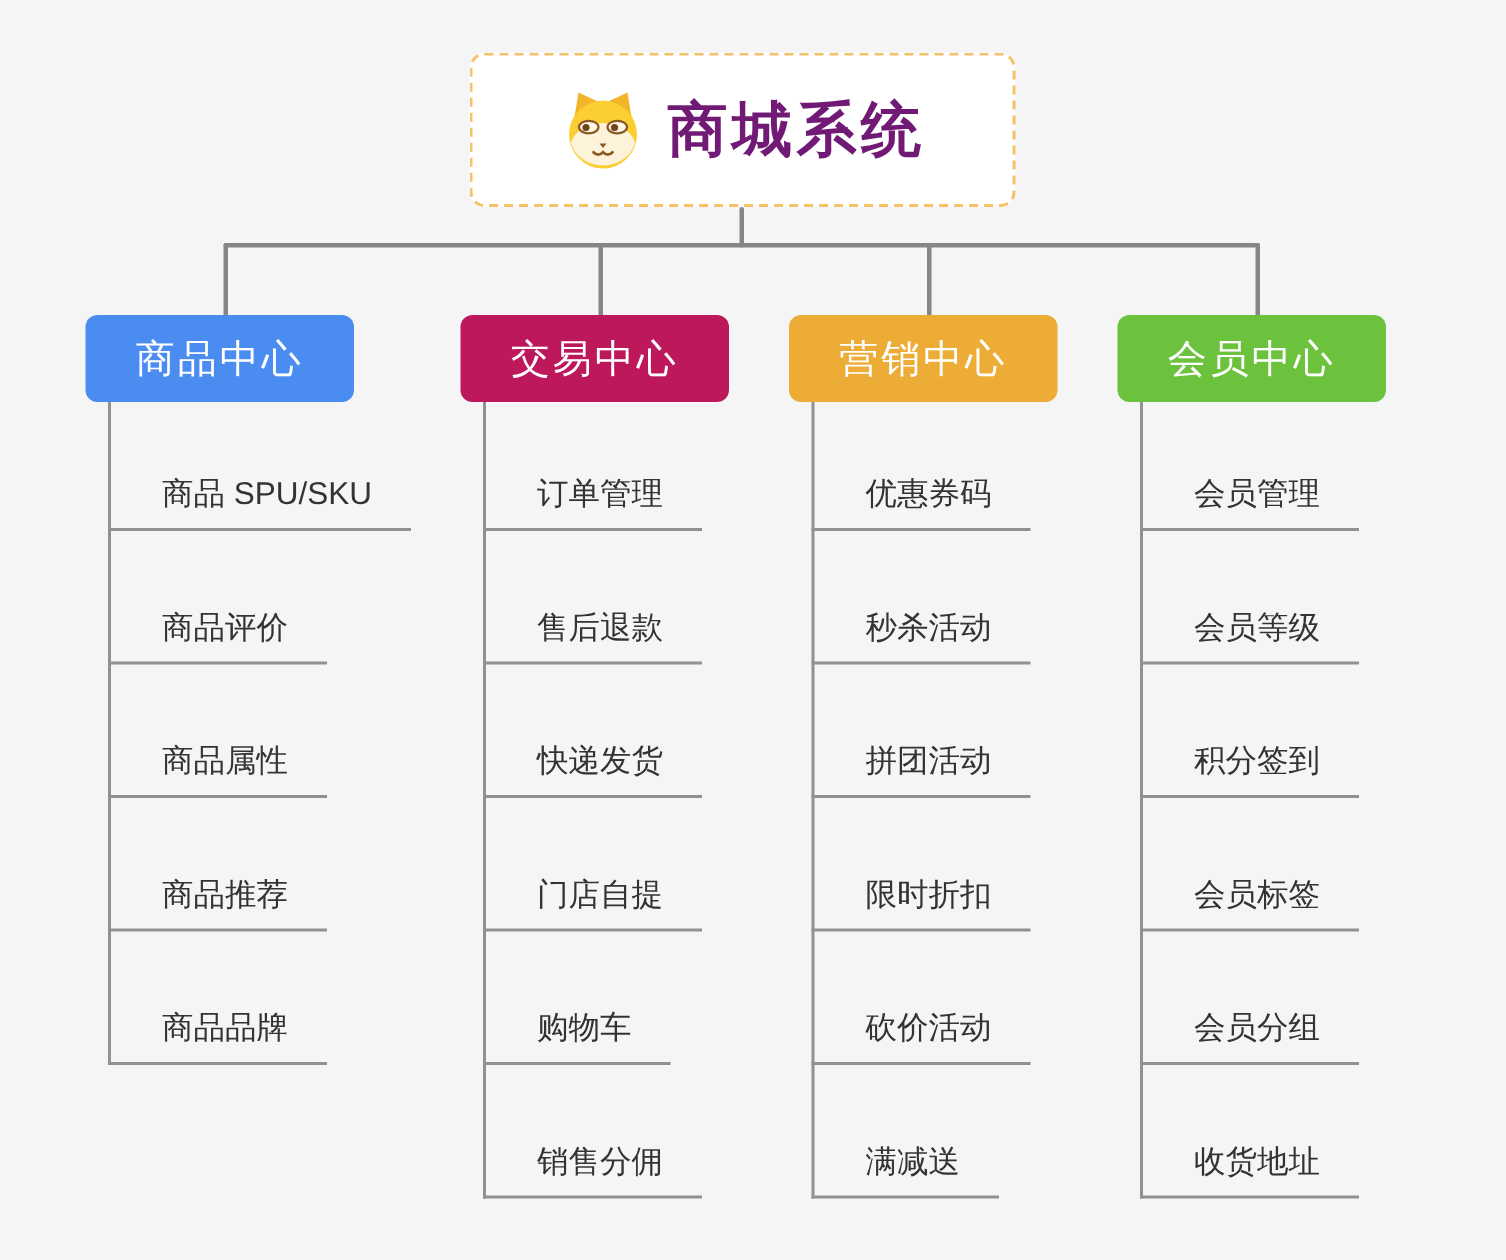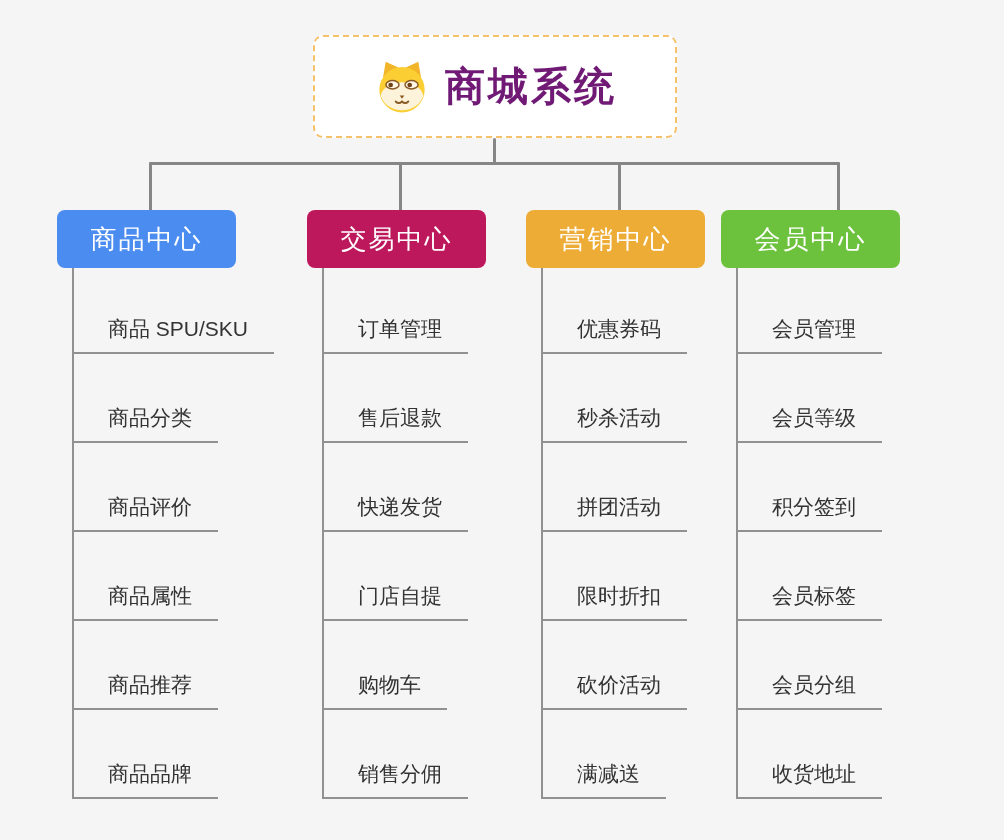--- a/index.html
+++ b/index.html
@@ -28,21 +28,21 @@
     display:flex; align-items:center; justify-content:center; gap:14px;
   }
   .root-title {
     color:#701a75;
     font-size:40px; font-weight:600; letter-spacing:3px;
   }
   .root-icon { width:58px; height:58px; flex:0 0 auto; }
 
   
   .branch { position:absolute; top:210px; width:255px; }
-  .b0 { left:57px; } .b1 { left:307px; } .b2 { left:526px; } .b3 { left:721px; }
+  .b0 { left:57px; } .b1 { left:307px; } .b2 { left:526px; } .b3 { left:745px; }
 
   .branch-header {
     width:179px; height:58px; box-sizing:border-box;
     border-radius:8px;
     color:#ffffff; font-size:26px; letter-spacing:2px;
     display:flex; align-items:center; justify-content:center;
     cursor:default;
   }
   .c0 { background:#4b8cf0; }
   .c1 { background:#be185d; }
@@ -88,23 +88,20 @@
     <path d="M25 48 q3.5 3.5 7 0 q3.5 3.5 7 0" fill="none" stroke="#8a5a25" stroke-width="2" stroke-linecap="round"></path>
   </svg>
   <span class="root-title">商城系统</span>
 </div>
 
 <div class="branch b0">
   <div class="branch-header c0">商品中心</div>
   <div class="items">
     <div class="row">
         <span class="leaf">商品 SPU/SKU</span>
-      </div>
-    <div class="row">
-        <span class="leaf">商品分类</span>
       </div>
     <div class="row">
         <span class="leaf">商品评价</span>
       </div>
     <div class="row">
         <span class="leaf">商品属性</span>
       </div>
     <div class="row">
         <span class="leaf">商品推荐</span>
       </div>

